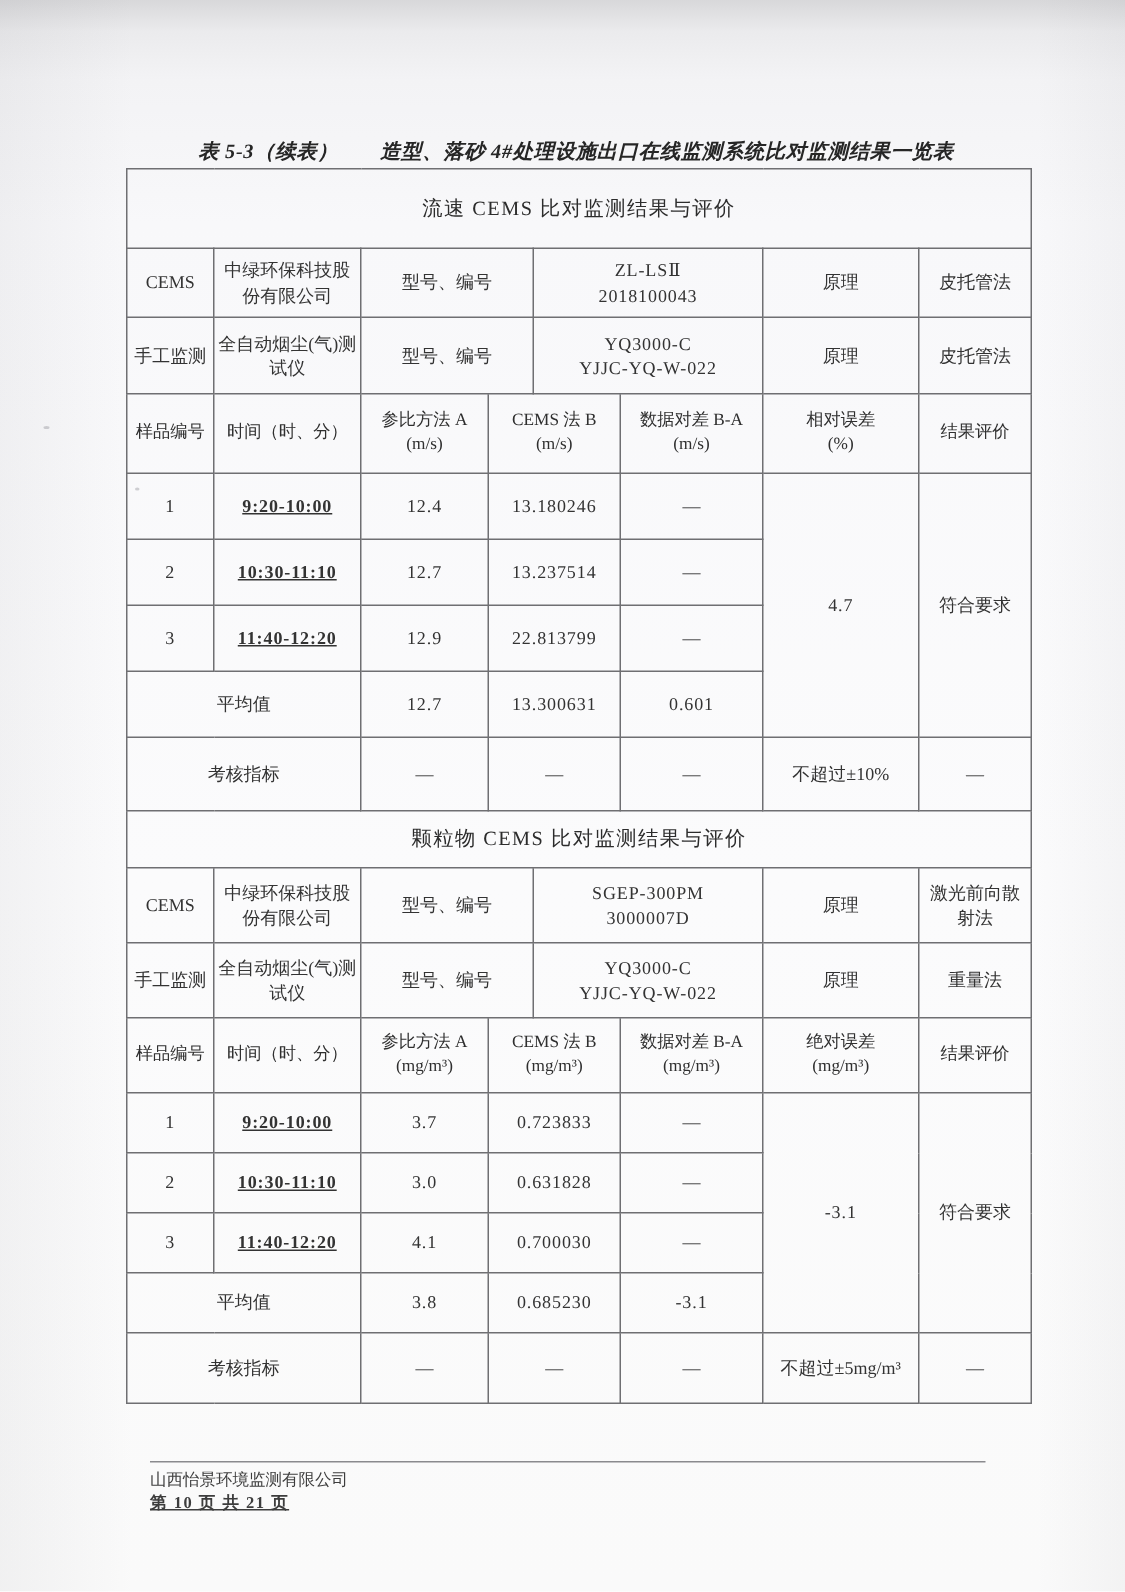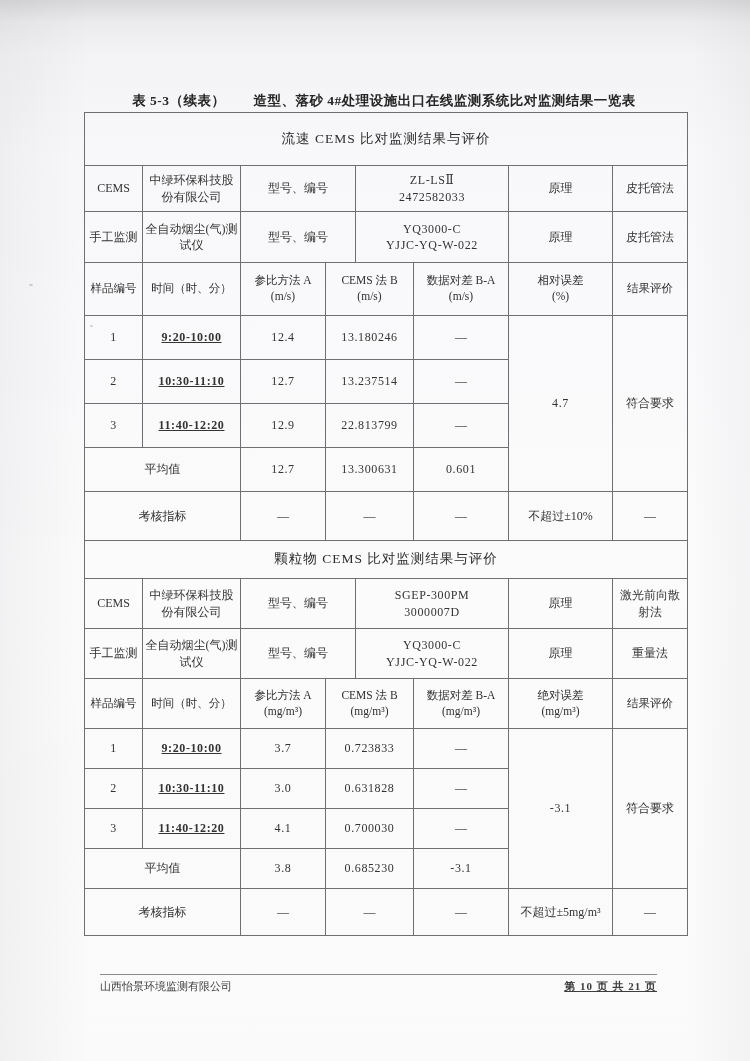--- a/index.html
+++ b/index.html
@@ -9,40 +9,40 @@
     background:linear-gradient(180deg,#d8d8da 0%,#ebebed 2%,#f3f3f5 5%,#f8f8fa 14%,#fbfbfc 55%,#fafafa 100%);
     color:#333;
   }
   .edge-shade{position:absolute;inset:0;pointer-events:none;
     background:linear-gradient(90deg,rgba(60,60,70,.05),rgba(0,0,0,0) 12%,rgba(0,0,0,0) 92%,rgba(60,60,70,.04));}
   .smudge{position:absolute;border-radius:50%;background:#9a9aa0;opacity:.45;}
   .s1{left:29px;top:284px;width:4px;height:2px;}
   .s2{left:90px;top:325px;width:3px;height:2px;}
   .doc-title{
     position:absolute;top:92px;left:74px;width:620px;text-align:center;
-    font-size:13.5px;font-weight:bold;color:#262626;letter-spacing:.5px;white-space:nowrap;
+    font-size:13.5px;font-weight:bold;color:#262626;letter-spacing:.5px;white-space:nowrap;font-style:italic;
   }
   table.grid{
     position:absolute;top:112px;left:84px;border-collapse:collapse;table-layout:fixed;
     width:603px;font-size:12px;color:#333;
   }
   table.grid td{
     border:1px solid #6f6f72;text-align:center;vertical-align:middle;
     padding:1px 2px;line-height:1.35;
   }
   .section{font-size:13.5px;color:#2c2c2c;letter-spacing:1px;}
   .hdr{font-size:11.5px;color:#2f2f2f;}
   .bold{font-weight:bold;letter-spacing:.5px;text-decoration:underline;}
   .num{letter-spacing:.6px;}
   .h38{height:38px}.h40{height:40px}.h44{height:44px}.h46{height:46px}
   .h47{height:47px}.h49{height:49px}.h50{height:50px}.h51{height:51px}.h53{height:53px}
   .footer{
     position:absolute;top:974px;left:100px;width:557px;
     border-top:1.5px solid #8a8a8e;display:flex;justify-content:space-between;
-    padding-top:4px;font-size:11px;color:#3d3d3d;
+    padding-top:4px;font-size:11px;color:#3d3d3d;flex-direction:column;
   }
   .footer .pg{font-weight:bold;letter-spacing:1px;text-decoration:underline;}
 </style>
 </head>
 <body>
 
 <div class="edge-shade"></div>
 <div class="smudge s1"></div>
 <div class="smudge s2"></div>
 
@@ -63,21 +63,21 @@
   <tbody>
       <tr class="h53">
     <td colspan="8" class="section">流速 CEMS 比对监测结果与评价</td>
   </tr>
   <tr class="h46">
     <td>CEMS</td>
     <td>中绿环保科技股份有限公司</td>
     <td colspan="2">型号、编号</td>
     <td colspan="2">
       <div class="num">ZL-LSⅡ</div>
-      <div class="num">2472582033</div>
+      <div class="num">2018100043</div>
     </td>
     <td>原理</td>
     <td>皮托管法</td>
   </tr>
   <tr class="h51">
     <td>手工监测</td>
     <td>全自动烟尘(气)测试仪</td>
     <td colspan="2">型号、编号</td>
     <td colspan="2">
       <div class="num">YQ3000-C</div>

